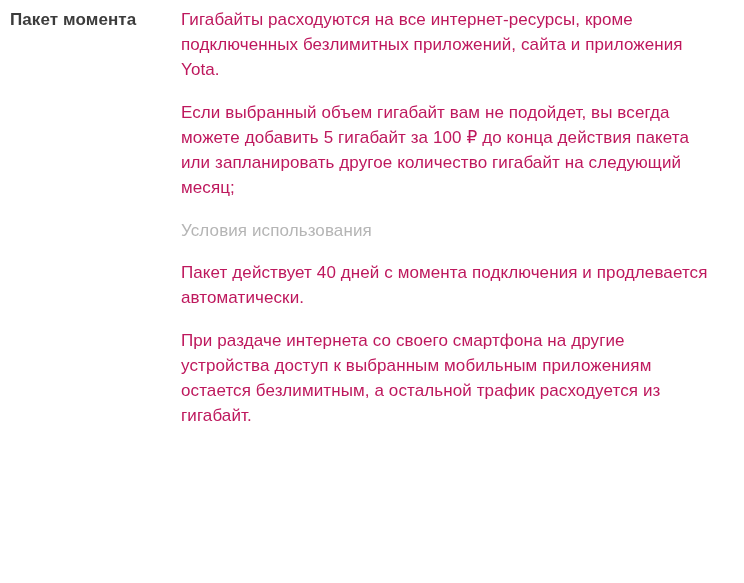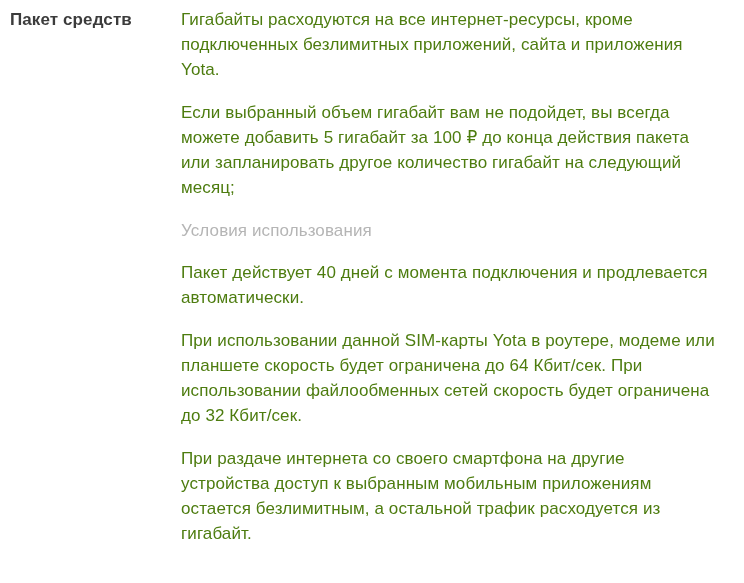--- a/index.html
+++ b/index.html
@@ -31,39 +31,38 @@
     letter-spacing: 0.1px;
   }
 
   .def-col {
     padding-right: 28px;
   }
 
   .def-col p {
     font-size: 17px;
     line-height: 25px;
-    color: #4d7c0f;
+    color: #be185d;
     margin: 0 0 18px 0;
     letter-spacing: 0.1px;
   }
 
   .def-col p.subheading {
     color: #b5b5b5;
     margin-top: 12px;
     margin-bottom: 17px;
   }
 </style>
 </head>
 <body>
 
 <div class="faq-row">
   <div class="term-col">
-    <div class="term">Пакет средств</div>
+    <div class="term">Пакет момента</div>
   </div>
   <div class="def-col" id="paragraphs">
       <p>Гигабайты расходуются на все интернет-ресурсы, кроме подключенных безлимитных приложений, сайта и приложения Yota.</p>
       <p>Если выбранный объем гигабайт вам не подойдет, вы всегда можете добавить 5 гигабайт за 100 ₽ до конца действия пакета или запланировать другое количество гигабайт на следующий месяц;</p>
       <p class="subheading">Условия использования</p>
       <p>Пакет действует 40 дней с момента подключения и продлевается автоматически.</p>
-      <p>При использовании данной SIM-карты Yota в роутере, модеме или планшете скорость будет ограничена до 64 Кбит/сек. При использовании файлообменных сетей скорость будет ограничена до 32 Кбит/сек.</p>
       <p>При раздаче интернета со своего смартфона на другие устройства доступ к выбранным мобильным приложениям остается безлимитным, а остальной трафик расходуется из гигабайт.</p>
     </div>
 </div>
 
 </body></html>

